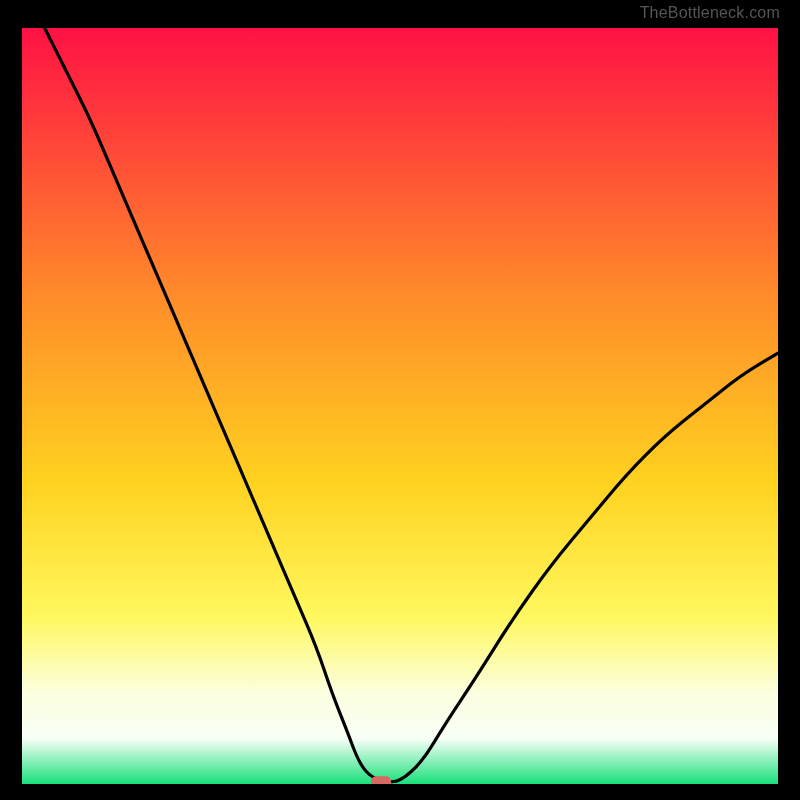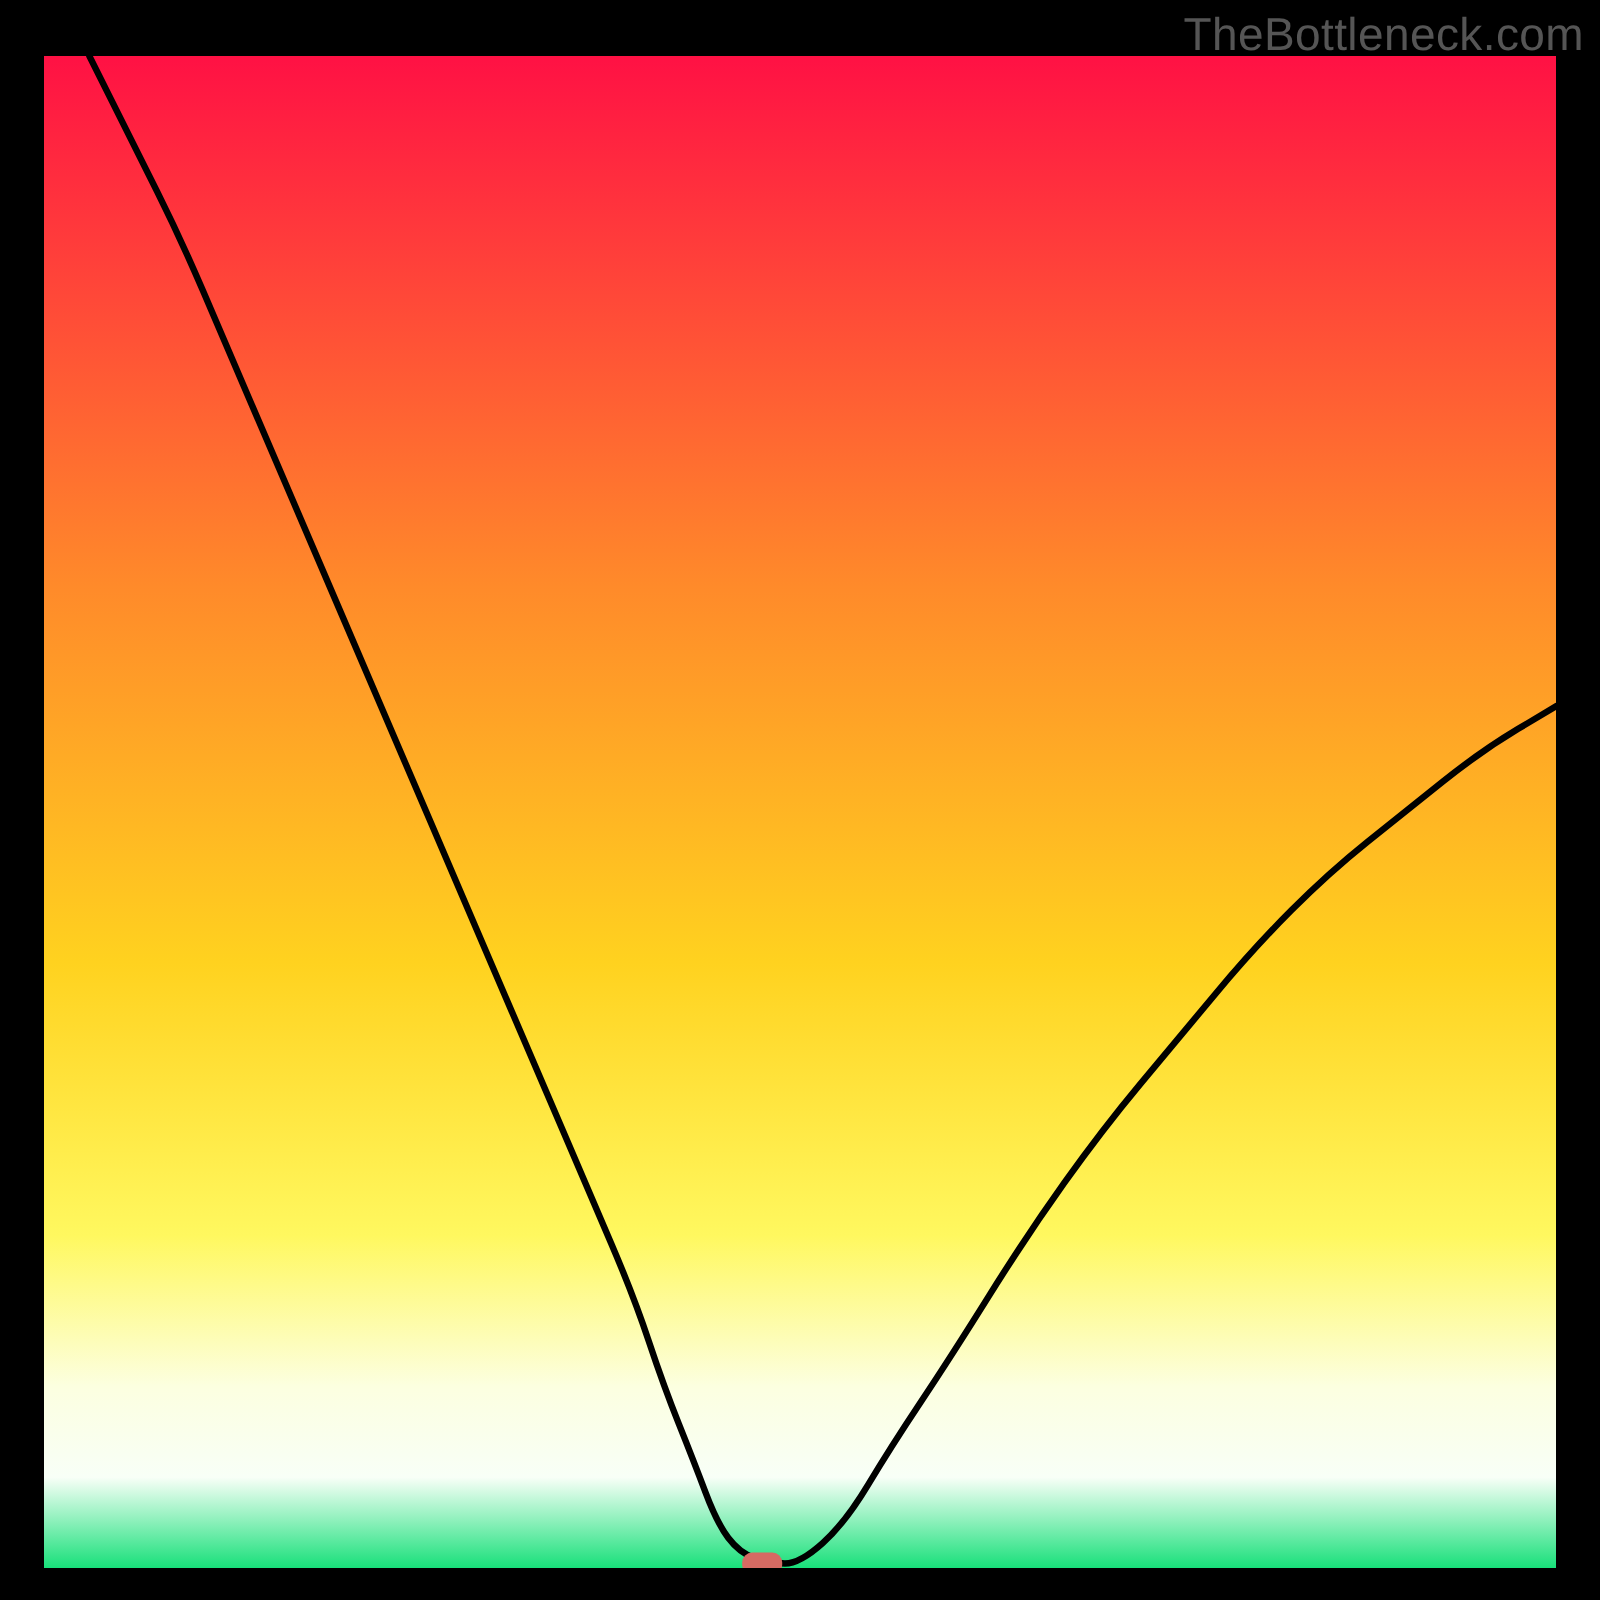--- a/index.html
+++ b/index.html
@@ -13,23 +13,23 @@
   }
   .frame {
     position: relative;
     width: 800px;
     height: 800px;
     background: #000;
   }
   .watermark {
     position: absolute;
     top: 4px;
-    right: 8px;
+    right: 20px;
     color: #555;
-    font-size: 23px;
+    font-size: 16px;
     font-weight: 500;
     letter-spacing: 0.2px;
     z-index: 5;
   }
   .plot-outer {
     position: absolute;
     left: 22px;
     top: 28px;
     width: 756px;
     height: 756px;

